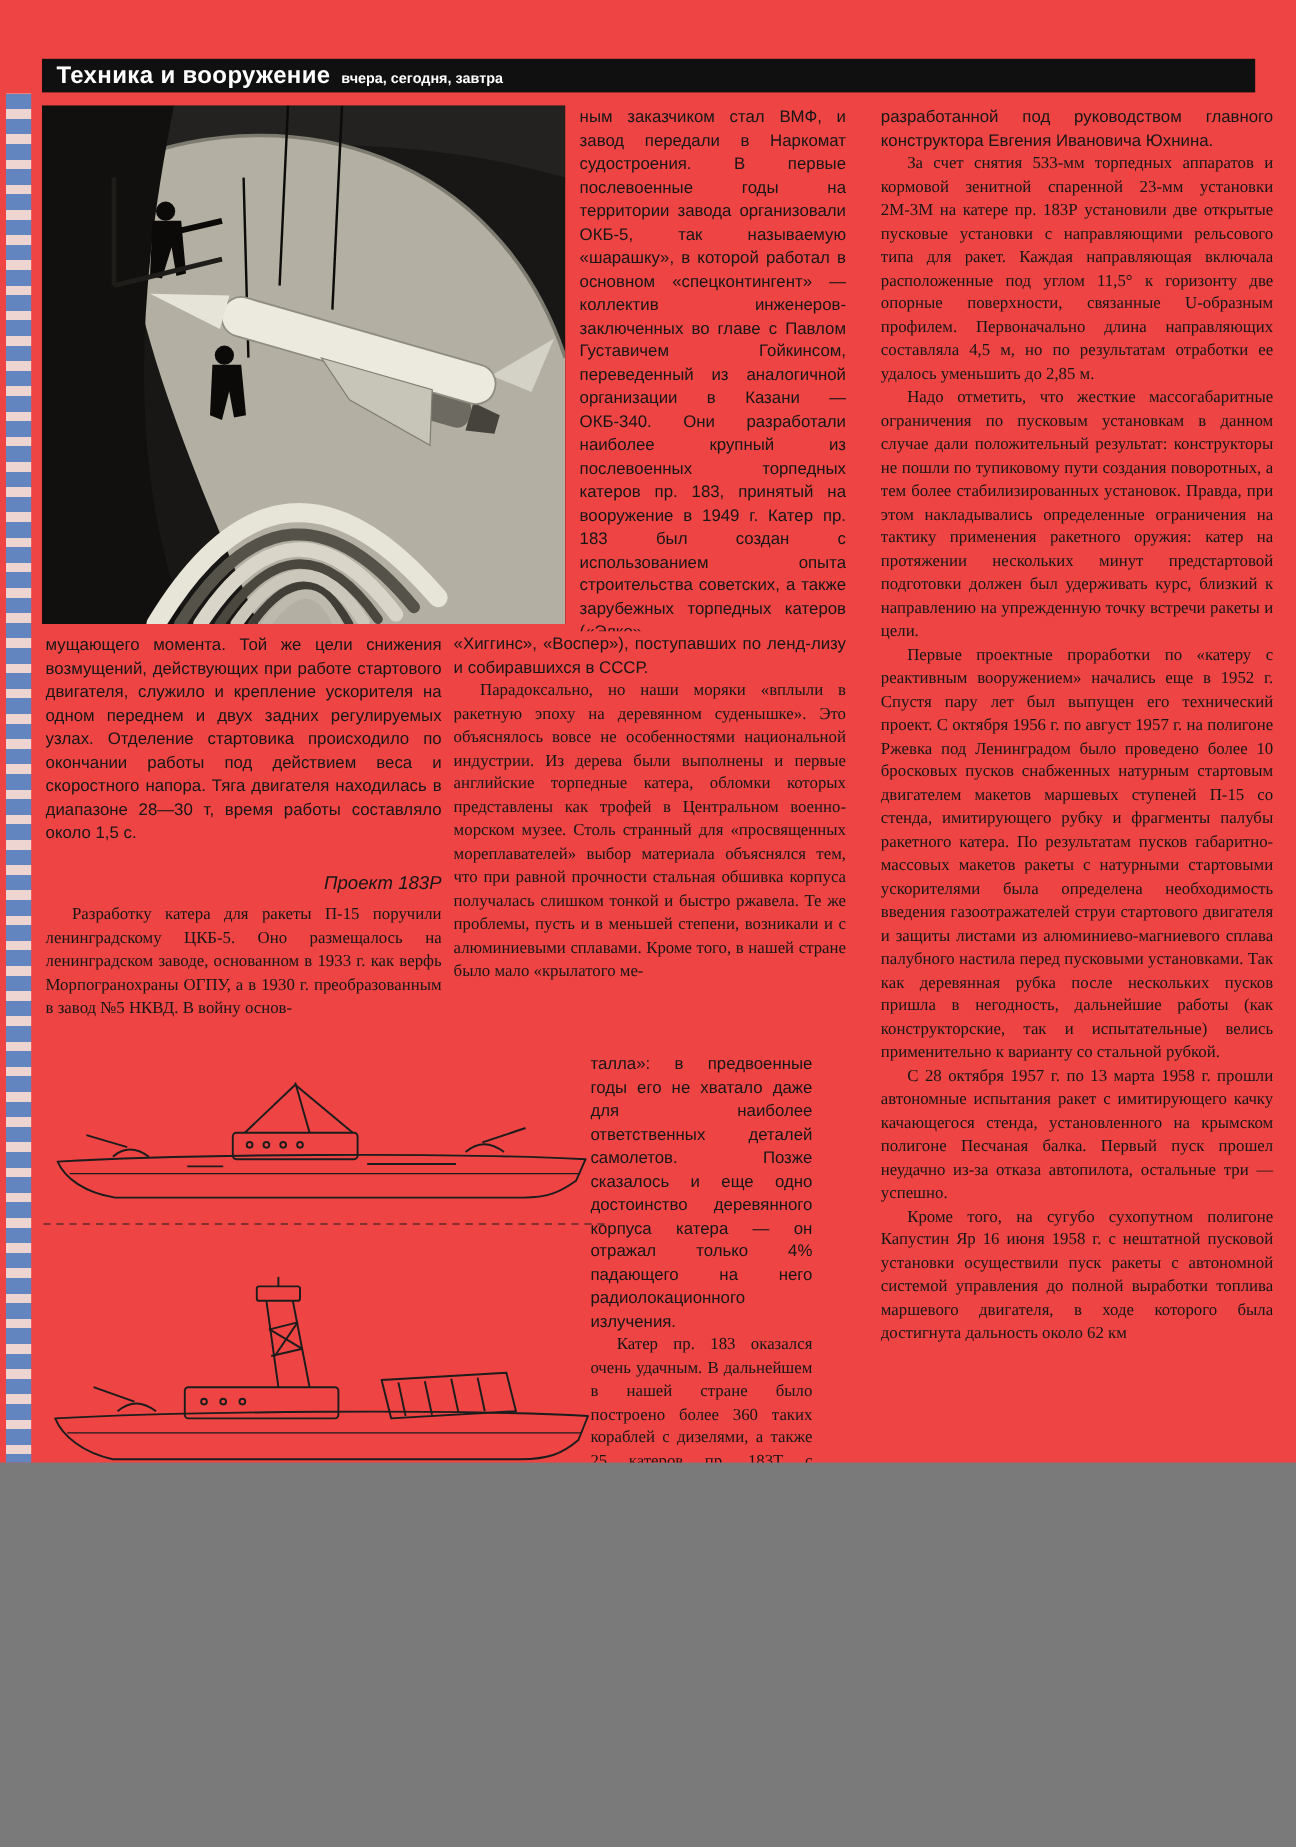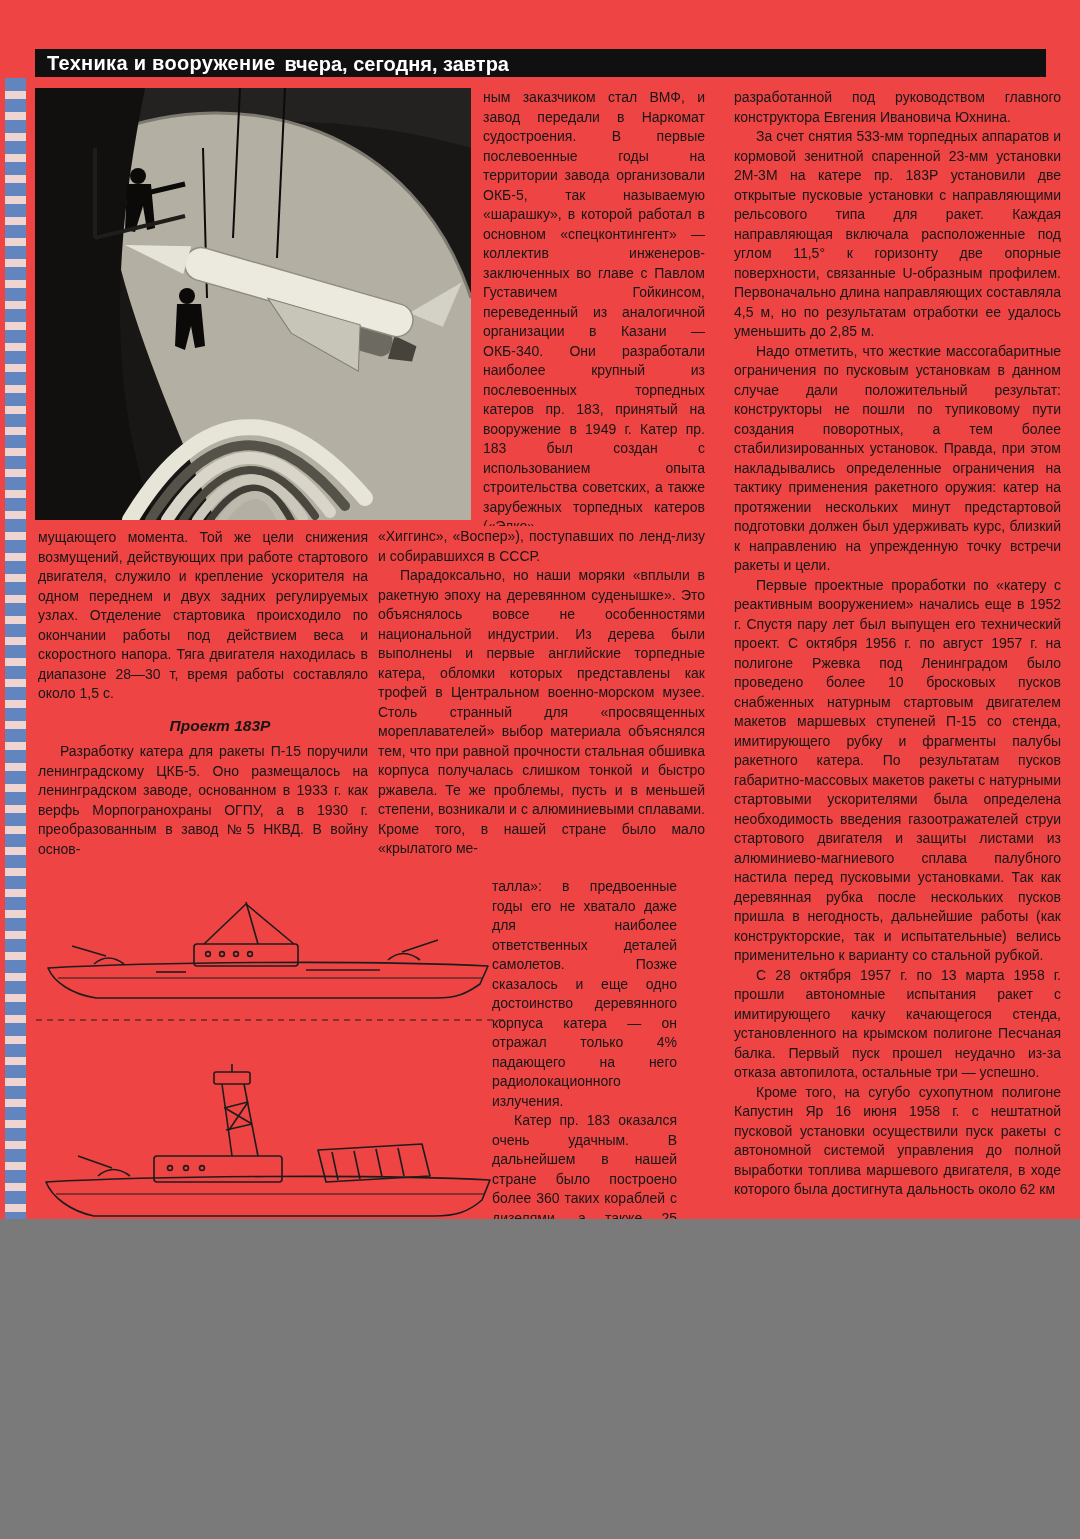--- a/index.html
+++ b/index.html
@@ -24,41 +24,41 @@
     background: repeating-linear-gradient(0deg, #4a90d5 0 6px, #eeeeea 6px 14px);
     opacity: .8;
   }
   
   .header-bar {
     position: absolute; left: 35px; top: 49px; width: 1011px; height: 28px;
     background: #101010; color: #fff;
     display: flex; align-items: center; padding: 0 12px;
   }
   .header-title { font-size: 20px; font-weight: bold; letter-spacing: .3px; }
-  .header-subtitle { font-size: 20px; font-weight: bold; margin-left: 9px; padding-top: 3px; }
+  .header-subtitle { font-size: 12px; font-weight: bold; margin-left: 9px; padding-top: 3px; }
   
   .photo {
     position: absolute; left: 35px; top: 88px; width: 436px; height: 432px;
     background: #181715; overflow: hidden;
   }
   
   .col {
     position: absolute; overflow: hidden;
     font-size: 14px; line-height: 19.5px; text-align: justify;
   }
   .col p { margin: 0; }
-  .col p.ind { text-indent: 22px; }
+  .col p.ind { text-indent: 22px; font-family: Liberation Serif, serif; }
   .col-left  { left: 38px;  top: 528px; width: 330px; height: 372px; }
   .mid-seg1  { left: 483px; top: 88px;  width: 222px; height: 438px; }
   .mid-seg2  { left: 378px; top: 527px; width: 327px; height: 350px; }
   .mid-seg3  { left: 492px; top: 877px; width: 185px; height: 590px; }
   .col-right { left: 718px; top: 88px;  width: 327px; height: 1400px; margin-left: 16px; }
   .section-heading {
-    font-weight: bold; font-style: italic; font-size: 15.5px;
-    margin: 12px 0 7px 34px; text-align: center;
+    font-weight: normal; font-style: italic; font-size: 15.5px;
+    margin: 23px 0 7px 34px; text-align: right;
   }
   
   .figure { position: absolute; }
   .fig1 { left: 36px; top: 898px;  width: 468px; height: 132px; }
   .fig2 { left: 36px; top: 1064px; width: 468px; height: 186px; }
   .fig3 { left: 36px; top: 1256px; width: 468px; height: 170px; }
   .caption {
     position: absolute; left: 36px; width: 468px;
     font-weight: bold; font-size: 14px; color: #111; text-align: center;
   }

